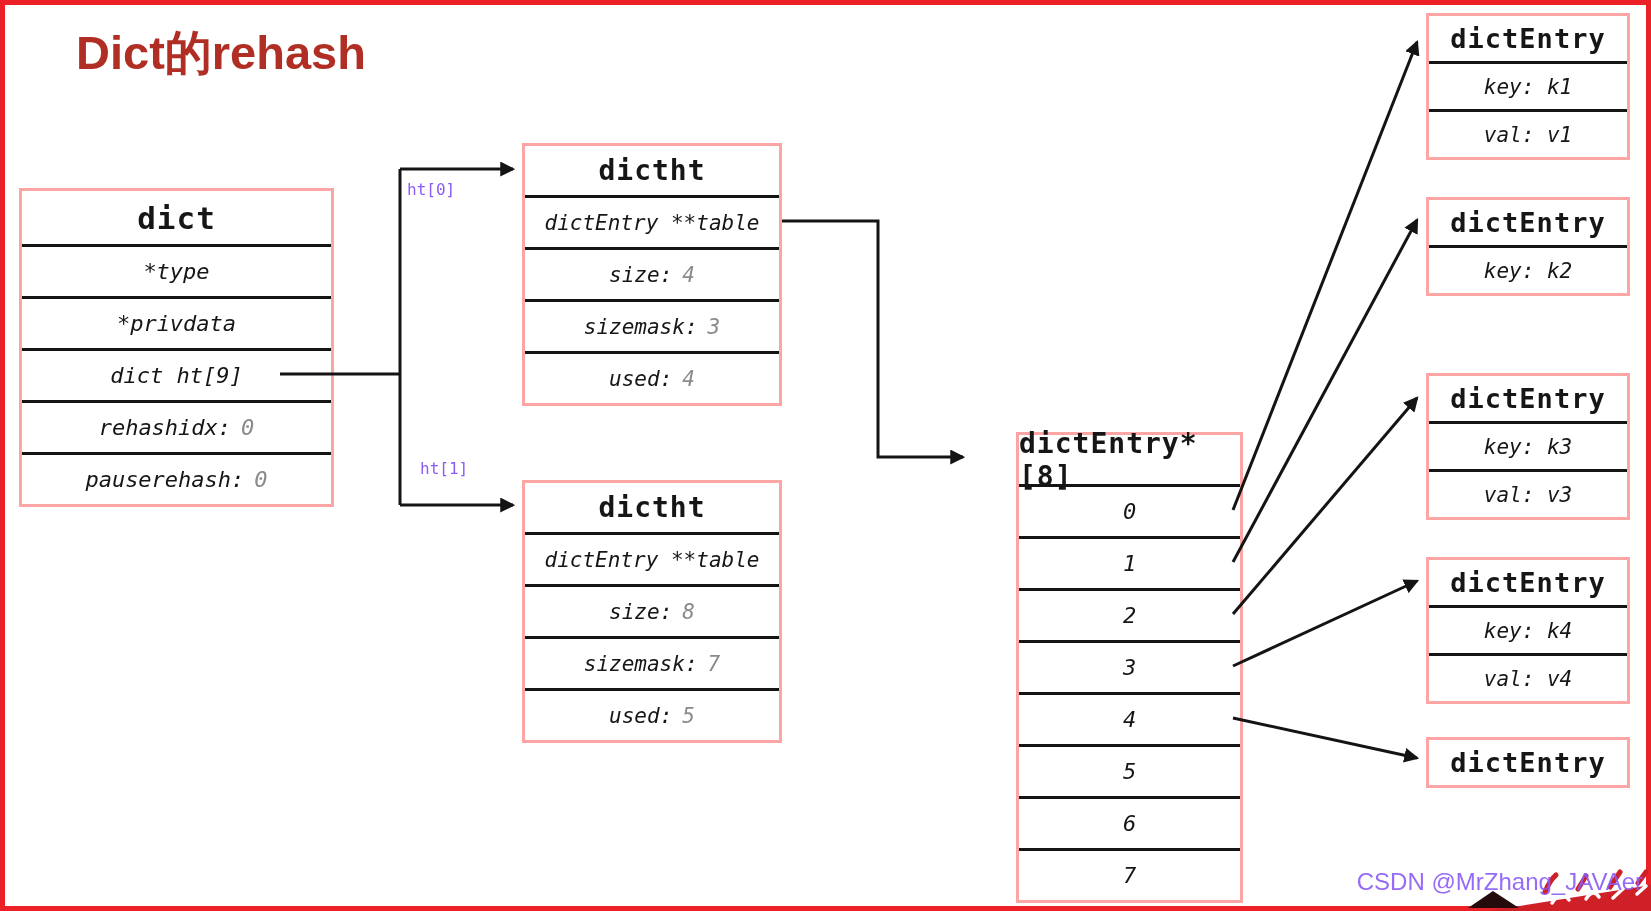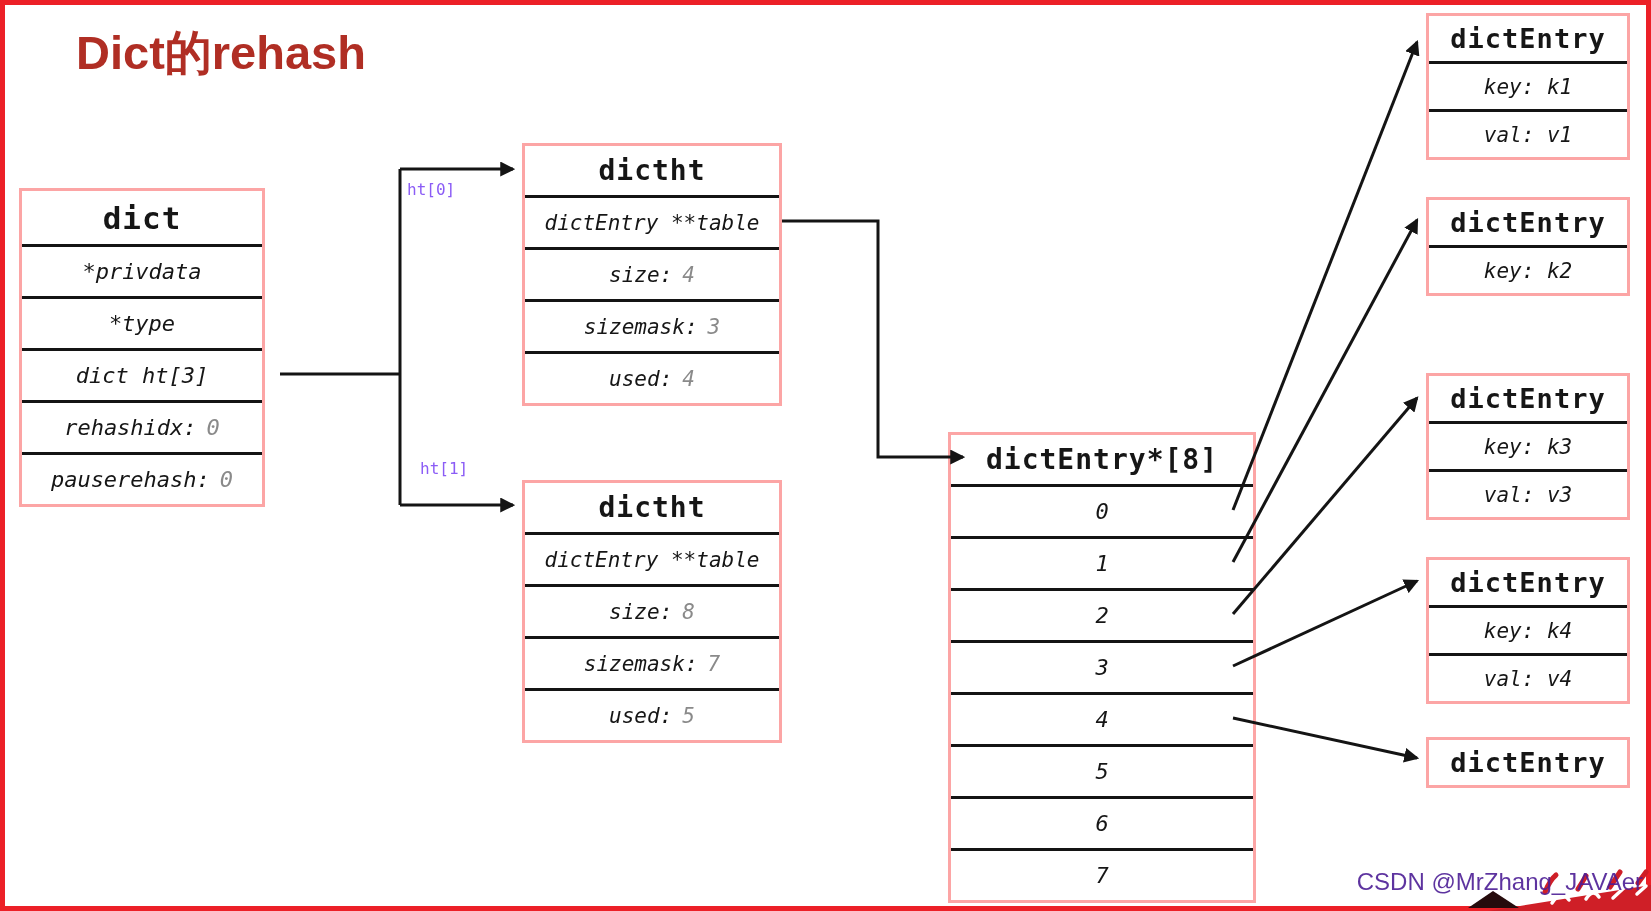--- a/index.html
+++ b/index.html
@@ -55,39 +55,39 @@
     font-size:16px;
     color:#8b5cf6;
     white-space:nowrap;
   }
   svg.wires{position:absolute;left:0;top:0;z-index:5;pointer-events:none;}
   .watermark{
     position:absolute;
     right:8px;top:868px;
     font-family:"Liberation Sans","DejaVu Sans",sans-serif;
     font-size:24px;
-    color:#4c1d95;
+    color:#8b5cf6;
     opacity:.9;
     z-index:60;
     white-space:nowrap;
   }
   .sig{position:absolute;left:0;top:0;z-index:55;pointer-events:none;}
 </style>
 </head>
 <body>
 
 <div id="canvas">
 
   <div class="title">Dict的rehash</div>
 
-  <div class="box" style="left:19px;top:188px;width:246px;--hh:53px;--rh:52px;--hf:31px;--rf:22px;">
+  <div class="box" style="left:19px;top:188px;width:315px;--hh:53px;--rh:52px;--hf:31px;--rf:22px;">
     <div class="hdr">dict</div>
+    <div class="row">*type</div>
     <div class="row">*privdata</div>
-    <div class="row">*type</div>
-    <div class="row">dict ht[3]</div>
+    <div class="row">dict ht[9]</div>
     <div class="row">
       <span>rehashidx:</span><span class="val">0</span>
     </div>
     <div class="row">
       <span>pauserehash:</span><span class="val">0</span>
     </div>
   </div>
 
   <div class="ptr-label" style="left:407px;top:180px;">ht[0]</div>
   <div class="ptr-label" style="left:420px;top:459px;">ht[1]</div>
@@ -113,21 +113,21 @@
       <span>size:</span><span class="val">8</span>
     </div>
     <div class="row">
       <span>sizemask:</span><span class="val">7</span>
     </div>
     <div class="row">
       <span>used:</span><span class="val">5</span>
     </div>
   </div>
 
-  <div class="box" style="left:948px;top:432px;width:308px;--hh:49px;--rh:52px;--hf:28px;--rf:22px;">
+  <div class="box" style="left:1016px;top:432px;width:227px;--hh:49px;--rh:52px;--hf:28px;--rf:22px;">
     <div class="hdr">dictEntry*[8]</div>
     <div class="row">0</div>
     <div class="row">1</div>
     <div class="row">2</div>
     <div class="row">3</div>
     <div class="row">4</div>
     <div class="row">5</div>
     <div class="row">6</div>
     <div class="row">7</div>
   </div>

